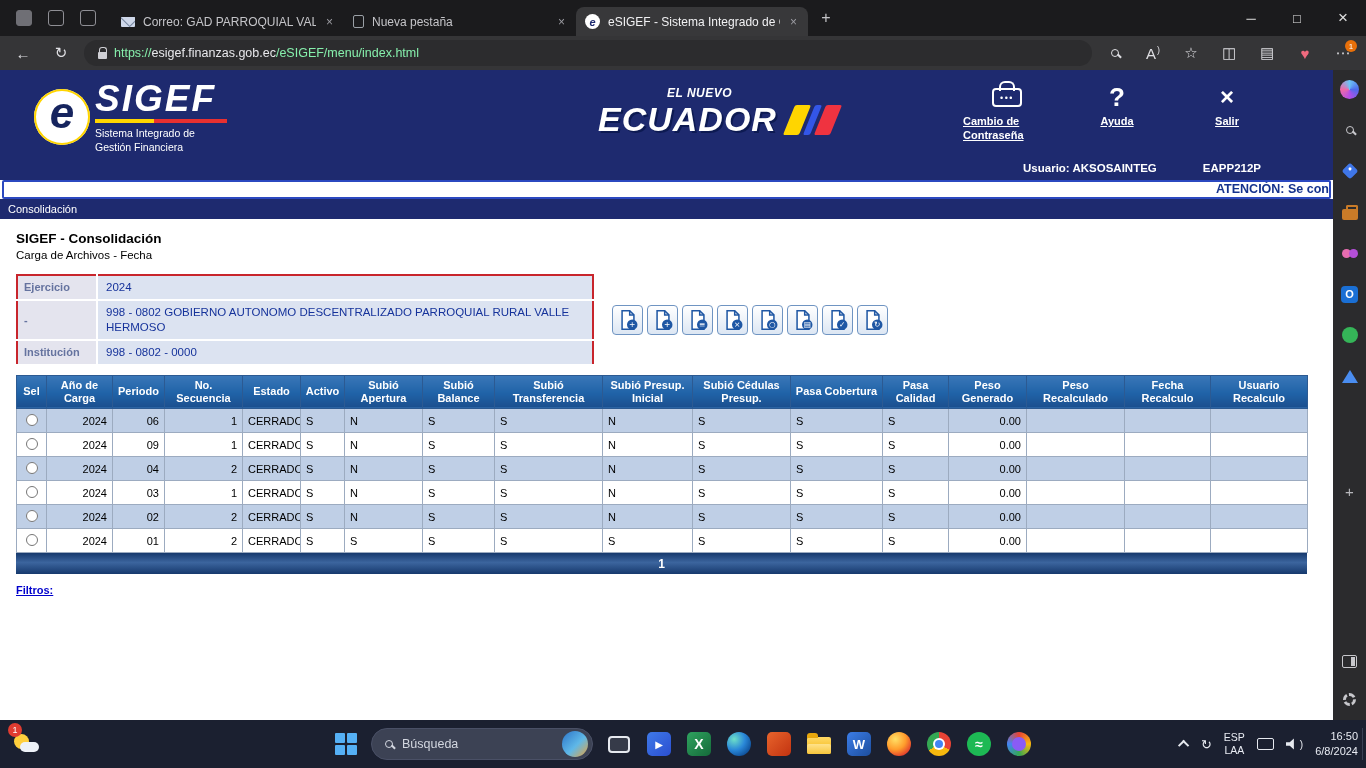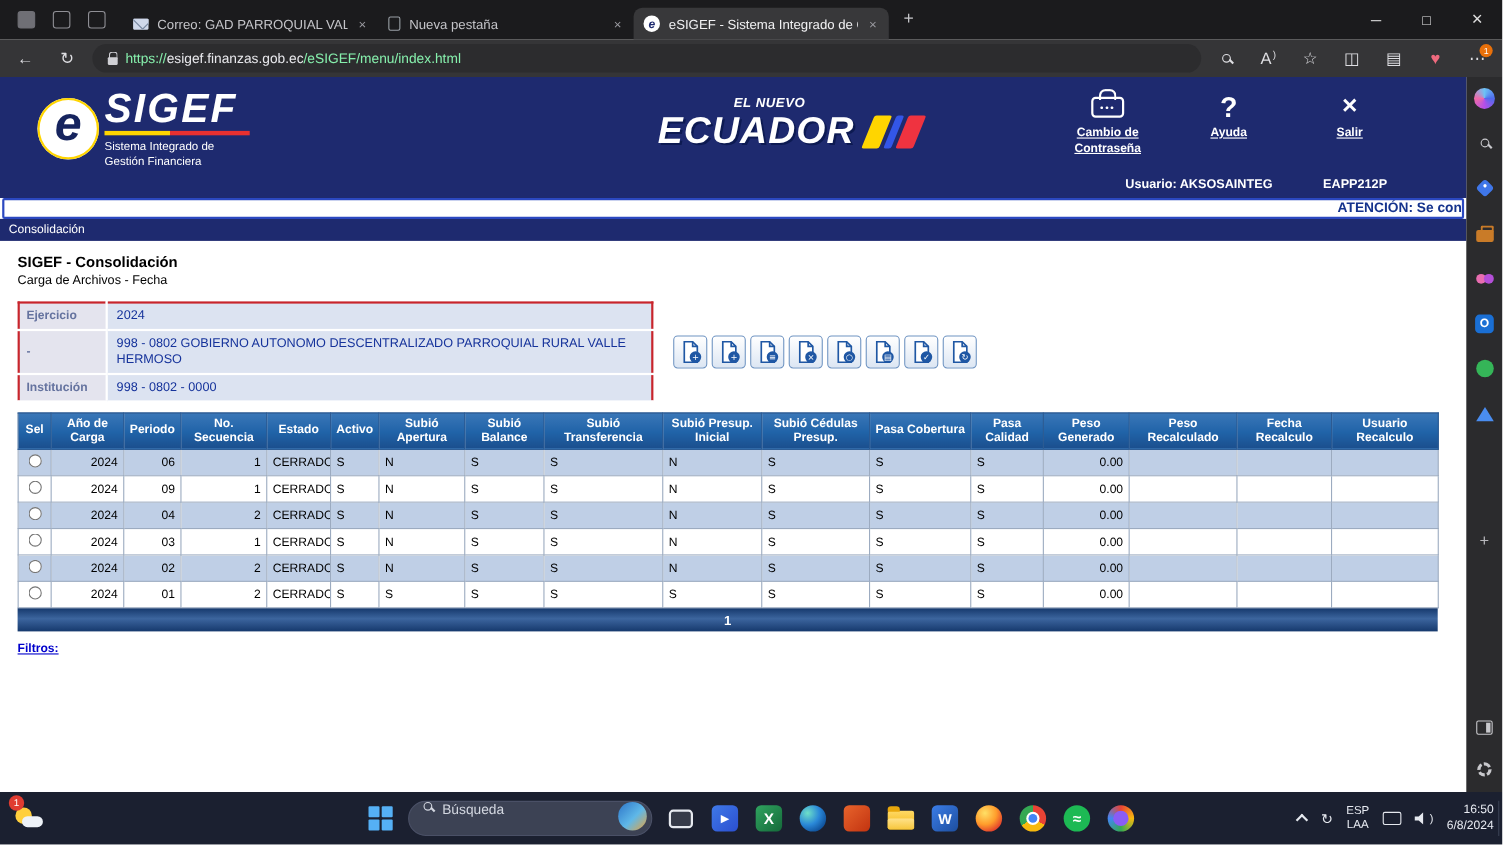--- a/index.html
+++ b/index.html
@@ -77,21 +77,21 @@
   .hlinks{position:absolute;right:62px;top:12px;display:flex;gap:22px;align-items:flex-start}
   .hlink{width:88px;display:flex;flex-direction:column;align-items:center;cursor:pointer}
   .hlink-icon{height:30px;display:flex;align-items:center;justify-content:center;color:#fff}
   .hicon-q{font-size:26px;font-weight:bold}
   .hicon-x{font-size:24px;font-weight:bold}
   .ic-pass{width:30px;height:19px;border:2px solid #fff;border-radius:4px;position:relative;
        display:flex;align-items:center;justify-content:center}
   .ic-pass::before{content:"";position:absolute;top:-9px;width:12px;height:8px;border:2px solid #fff;
        border-bottom:none;border-radius:6px 6px 0 0}
   .ic-pass .dots{color:#fff;font-size:9px;letter-spacing:1.5px;margin-top:1px}
-  .hlink-label{margin-top:3px;font-size:11px;font-weight:bold;text-decoration:underline;text-align:center;line-height:1.25}
+  .hlink-label{margin-top:3px;font-size:11px;font-weight:bold;text-decoration:underline;text-align:left;line-height:1.25}
   .huser{position:absolute;right:72px;bottom:6px;display:flex;gap:46px;font-size:11.5px;font-weight:bold}
 
   
   .marquee{height:19px;margin:0 2px;background:#fff;border:2px solid #2b48c0;border-radius:2px;
        position:relative;overflow:hidden;flex:none}
   .marquee-text{position:absolute;left:1212px;top:0;line-height:15px;font-size:12.5px;font-weight:bold;
        color:var(--marquee-text);white-space:nowrap}
 
   
   .menubar{height:20px;background:var(--navy);display:flex;align-items:center;padding-left:8px;flex:none}
@@ -157,21 +157,21 @@
   .w-sun{position:absolute;left:4px;top:8px;width:15px;height:15px;border-radius:50%;background:#ffcf3d}
   .w-cloud{position:absolute;left:10px;top:16px;width:19px;height:10px;background:#eef2f8;border-radius:6px}
   .w-badge{position:absolute;left:-2px;top:-3px;min-width:14px;height:14px;border-radius:7px;background:#e03c31;
        color:#fff;font-size:9px;display:flex;align-items:center;justify-content:center;padding:0 2px}
   .tb-center{position:absolute;left:50%;top:0;transform:translateX(-50%);height:100%;
        display:flex;align-items:center;gap:6px}
   .start{width:38px;height:38px;display:flex;align-items:center;justify-content:center;cursor:pointer}
   .start-grid{display:grid;grid-template-columns:10px 10px;grid-template-rows:10px 10px;gap:2px}
   .start-grid span{background:#55b0f5;border-radius:1px}
   .searchbox{width:222px;height:32px;border-radius:16px;background:#3c4254;border:1px solid #4a5066;
-       display:flex;align-items:flex-start;gap:9px;padding:0 4px 0 13px;font-size:12.5px;color:#d3d7e0;cursor:text}
+       display:flex;align-items:center;gap:9px;padding:0 4px 0 13px;font-size:12.5px;color:#d3d7e0;cursor:text}
   .searchbox .css-mag{color:#d3d7e0}
   .s-text{flex:1}
   .s-img{width:26px;height:26px;border-radius:50%;background:linear-gradient(135deg,#2c74c8,#5fb8e8 55%,#e8a23c)}
   .apps{display:flex;align-items:center}
   .app{width:40px;height:40px;display:flex;align-items:center;justify-content:center;border-radius:6px;cursor:pointer}
   .ai-tv{width:22px;height:17px;border:2px solid #e6e9ef;border-radius:4px;background:rgba(255,255,255,.12)}
   .ai-media{width:24px;height:24px;border-radius:5px;background:linear-gradient(135deg,#3f79e8,#2b4fd0);
        color:#fff;font-size:10px;display:flex;align-items:center;justify-content:center}
   .ai-excel{width:24px;height:24px;border-radius:5px;background:linear-gradient(135deg,#2fa35f,#156a3a);
        color:#fff;font-weight:bold;font-size:14px;display:flex;align-items:center;justify-content:center}

